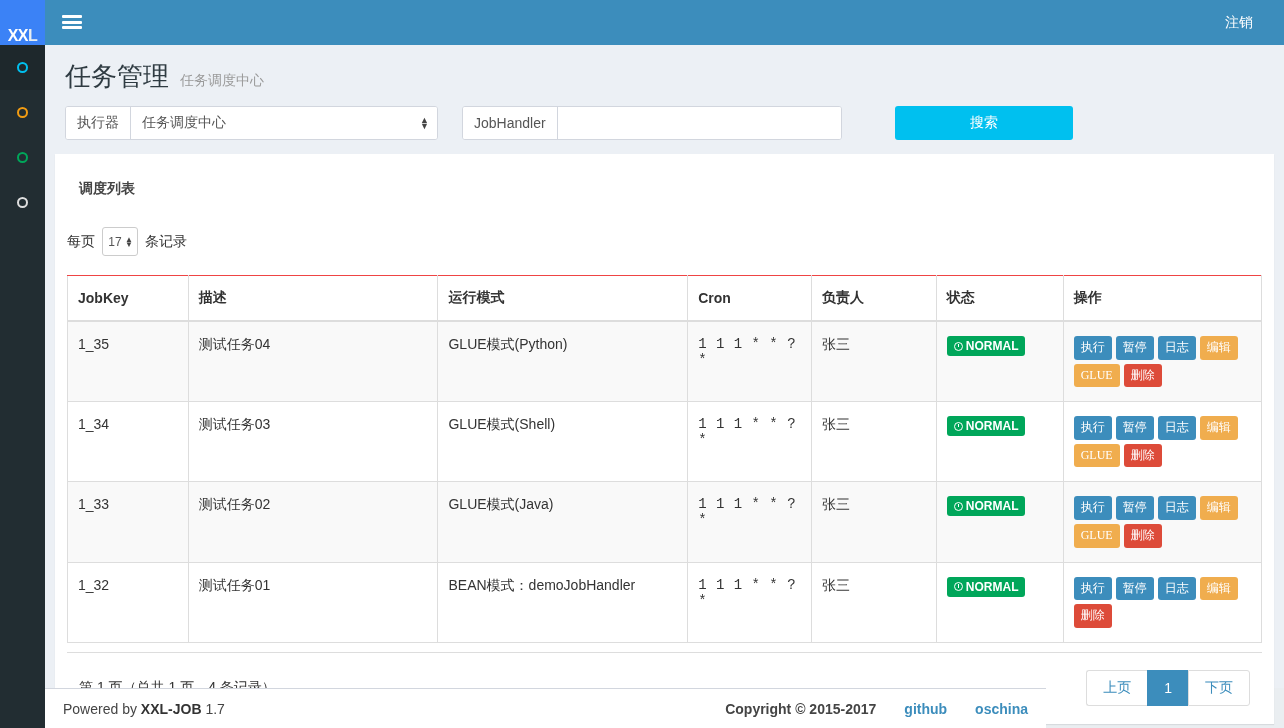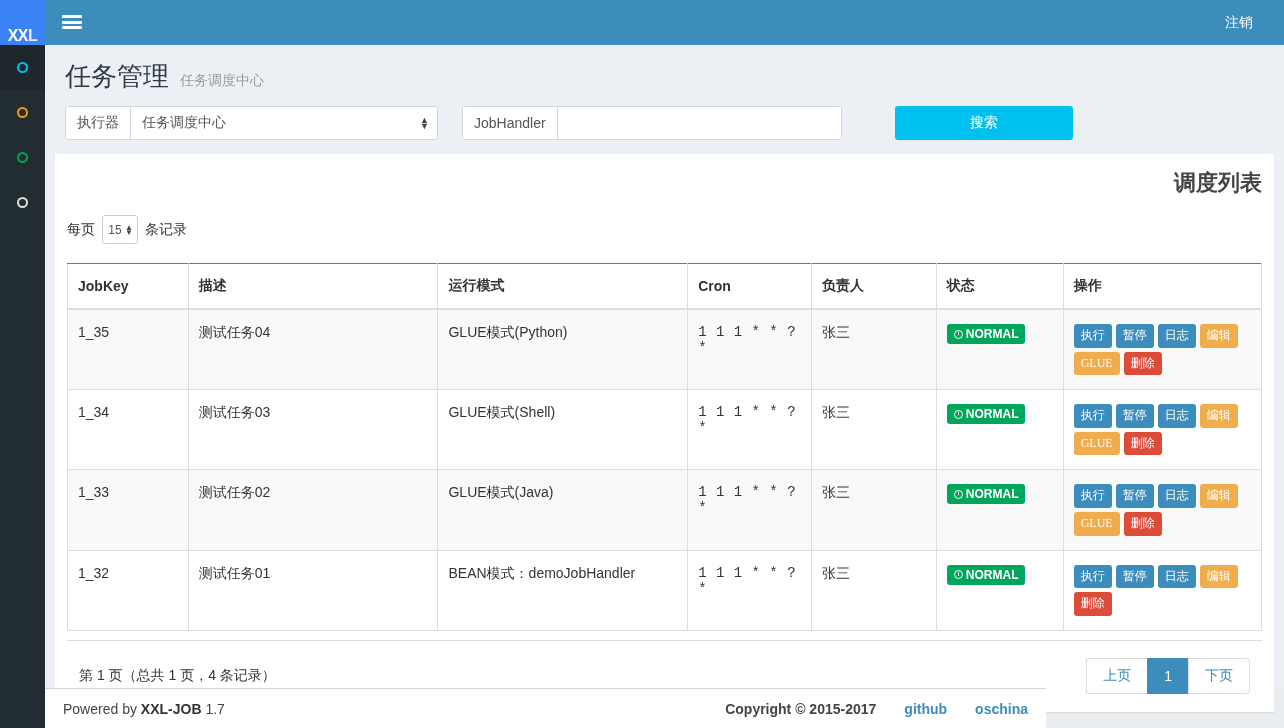--- a/index.html
+++ b/index.html
@@ -157,23 +157,22 @@
   .box {
     margin: 0 10px;
     background: #fff;
     border-top: 3px solid #d2d6de00;
     box-shadow: 0 1px 1px rgba(0,0,0,.08);
   }
   .box-head {
     padding: 11px 12px 8px 12px;
   }
   .box-title {
-    font-size: 22px; font-weight: bold; color: #444;
-    margin: 0;
-    text-align: right;
+    font-size: 14px; font-weight: bold; color: #444;
+    margin: 12px;
   }
   .len-row {
     padding: 9px 12px 10px 12px;
     font-size: 14px; color: #333;
     display: flex; align-items: center;
   }
   .len-select {
     position: relative;
     display: inline-flex; align-items: center; justify-content: center;
     margin: 0 7px;
@@ -376,21 +375,21 @@
     </div>
 
     <div class="box">
       <div class="box-head">
         <div class="box-title">调度列表</div>
       </div>
 
       <div class="len-row">
         <span>每页</span>
         <span class="len-select">
-          <span>15</span>
+          <span>17</span>
           <span class="spin">
             <span>▲</span>
               <span>▼</span>
           </span>
         </span>
         <span>条记录</span>
       </div>
 
       <table class="jobs">
         <thead>

